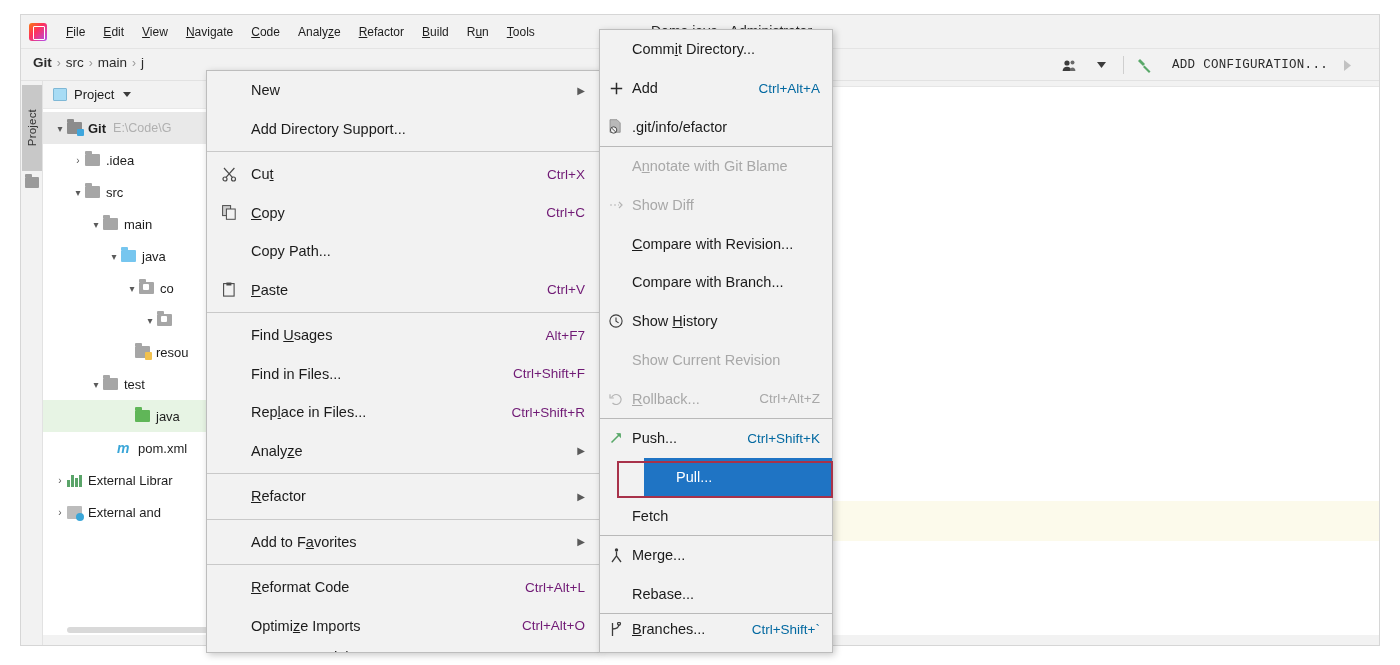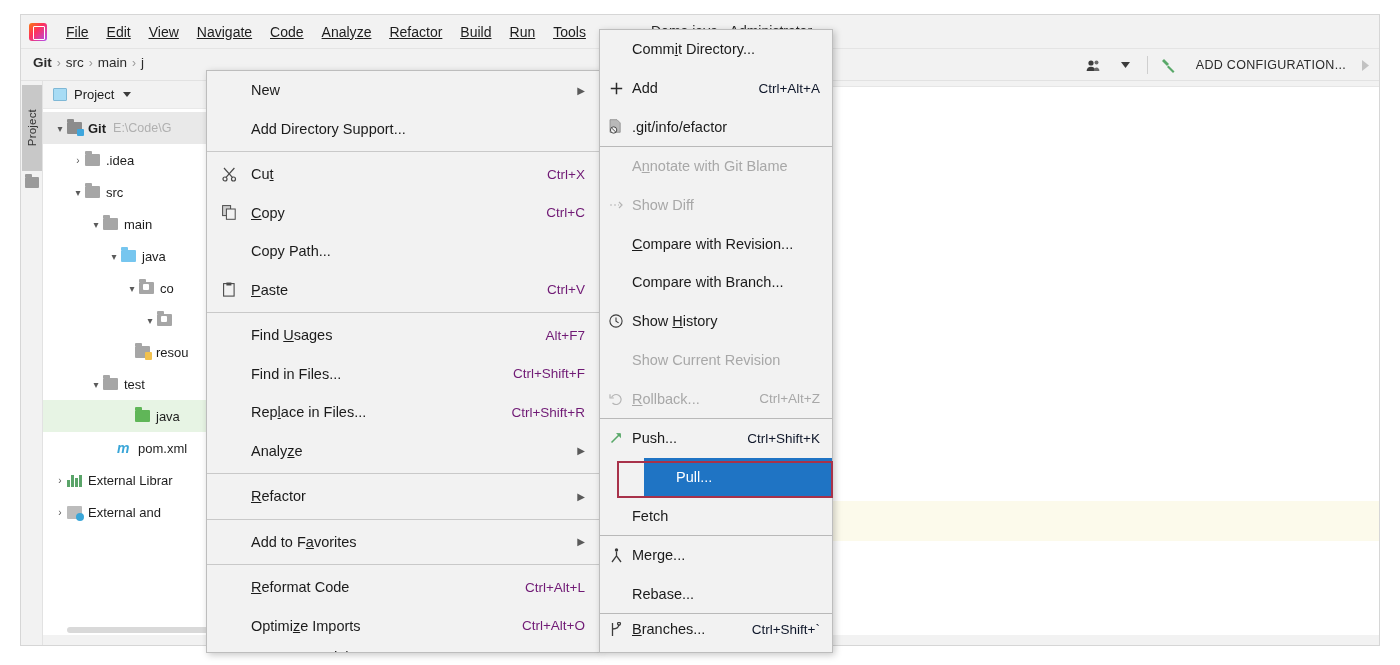--- a/index.html
+++ b/index.html
@@ -26,39 +26,39 @@
   .ide-logo {
     width:18px; height:18px; margin-right:10px; border-radius:3px;
     background:linear-gradient(135deg,#f97a12 0%,#fe315d 42%,#b24df0 100%);
     position:relative; flex:none;
   }
   .ide-logo::after{
     content:""; position:absolute; left:4px; top:3px; width:10px; height:12px;
     border:1.6px solid #fff; border-radius:1px;
   }
   .menu-item {
-    font-size:14px; color:#1d1d1d; padding:3px 9px; white-space:nowrap; cursor:default;text-decoration:underline;
+    font-size:12px; color:#1d1d1d; padding:3px 9px; white-space:nowrap; cursor:default;
   }
   .menu-item .mn { text-decoration:underline; }
 
   
   .window-title{
     position:absolute; top:8px; left:630px; font-size:14px; color:#2b2b2b; white-space:nowrap;
   }
 
   
   .navbar{
     position:absolute; left:0; top:34px; height:32px; width:100%;
     background:#f2f2f2; border-bottom:1px solid #e2e2e2;
   }
   .crumbs{ position:absolute; left:12px; top:6px; font-size:13.5px; color:#2b2b2b; display:flex; align-items:center; gap:5px;}
   .crumbs .b{ font-weight:bold; }
   .crumbs .sep{ color:#9a9a9a; font-size:12px; }
   .toolbar-right{
-    position:absolute; right:10px; top:4px; display:flex; align-items:center; gap:10px; height:24px;
+    position:absolute; right:28px; top:4px; display:flex; align-items:center; gap:10px; height:24px;font-family:Liberation Mono, monospace;
   }
   .tb-sep{ width:1px; height:18px; background:#cfcfcf; }
   .tb-icon{ width:22px; height:20px; display:flex; align-items:center; justify-content:center; color:#3c3c3c; }
   .addcfg{ font-size:12.5px; letter-spacing:.3px; color:#2b2b2b; padding:0 6px; }
   .chev-right{ color:#b5b5b5; font-size:12px; }
 
   
   .toolstrip{
     position:absolute; left:0; top:66px; width:22px; bottom:0; background:#f2f2f2;
     border-right:1px solid #e2e2e2;
@@ -163,21 +163,21 @@
   .gitmenu{
     position:absolute; left:578px; top:14px; width:234px; height:624px;
     background:#f2f2f2; border:1px solid #bdbdbd; box-shadow:2px 2px 7px rgba(0,0,0,.22);
     overflow:hidden; z-index:60;
   }
   .gi{
     position:relative; height:38.7px; display:flex; align-items:center; font-size:14.5px; color:#1b1b1b;
   }
   .gi .ico{ width:32px; flex:none; display:flex; align-items:center; justify-content:center; font-size:14px; color:#4a4a4a;}
   .gi .txt{ flex:1; white-space:nowrap; }
-  .gi .acc{ color:#0f172a; font-size:13.5px; white-space:nowrap; padding-right:12px; }
+  .gi .acc{ color:#0369a1; font-size:13.5px; white-space:nowrap; padding-right:12px; }
   .gi .mn{ text-decoration:underline; }
   .gi.disabled, .gi.disabled .acc, .gi.disabled .ico{ color:#a8a8a8; }
   .gi.selected{ background:#1f74c4; color:#ffffff;margin-left:44px; }
   .gsep{ height:1px; background:#b9b9b9; }
   .redbox{
     position:absolute; left:596px; top:446px; width:216px; height:37px;
     border:2.5px solid #a8324a; z-index:70; pointer-events:none;
   }
   .gi.cut-off{ height:30px; overflow:hidden; }
 

